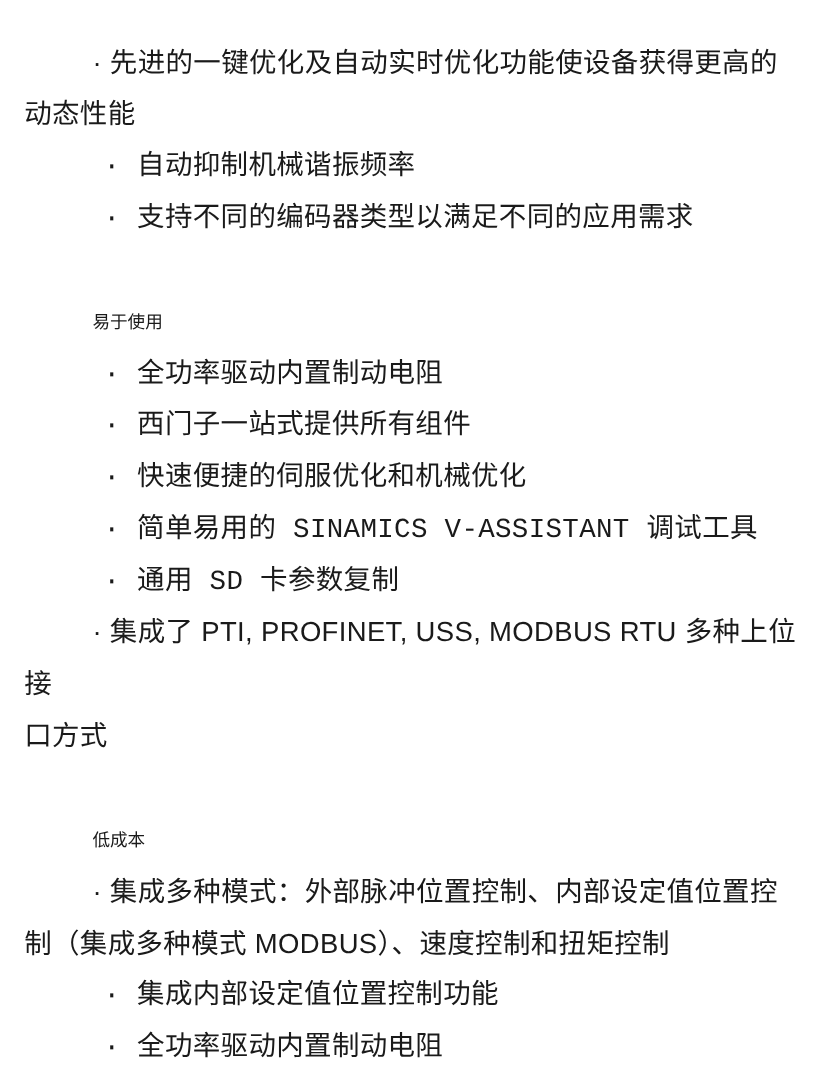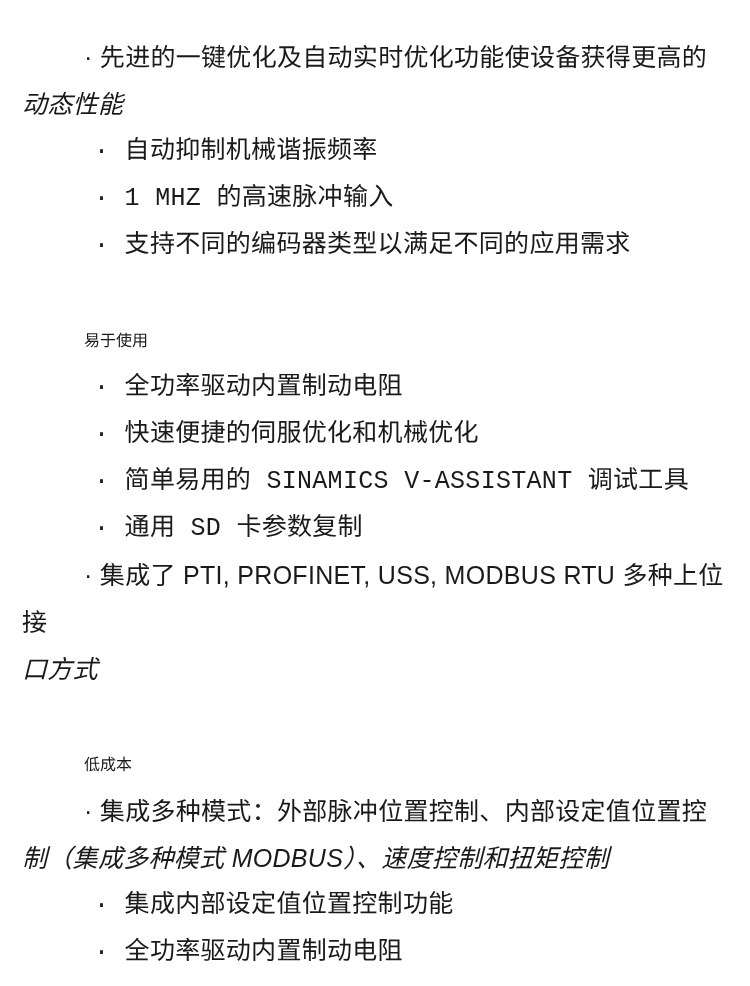--- a/index.html
+++ b/index.html
@@ -32,21 +32,20 @@
     white-space: pre-wrap;
     word-break: break-all;
   }
   
   .bullet {
     text-indent: 62px;
   }
   
   .cont {
     text-indent: 0;
-    font-style: italic;
   }
   
   .heading {
     text-indent: 62px;
     font-size: 16px;
     line-height: 47px;
   }
   
   .bullet-in {
     text-indent: 72px;
@@ -58,29 +57,29 @@
 </style>
 </head>
 <body>
 
 <div class="page">
 
   <div class="block">
     <div class="line bullet">· 先进的一键优化及自动实时优化功能使设备获得更高的</div>
     <div class="line cont">动态性能</div>
     <div class="line bullet-in">· 自动抑制机械谐振频率</div>
-    <div class="line bullet-in">· 1 MHZ 的高速脉冲输入</div>
     <div class="line bullet-in">· 支持不同的编码器类型以满足不同的应用需求</div>
   </div>
 
   <div class="gap-lg"></div>
 
   <div class="block">
     <div class="heading">易于使用</div>
     <div class="line bullet-in">· 全功率驱动内置制动电阻</div>
+    <div class="line bullet-in">· 西门子一站式提供所有组件</div>
     <div class="line bullet-in">· 快速便捷的伺服优化和机械优化</div>
     <div class="line bullet-in">· 简单易用的 SINAMICS V-ASSISTANT 调试工具</div>
     <div class="line bullet-in">· 通用 SD 卡参数复制</div>
     <div class="line bullet">· 集成了 PTI, PROFINET, USS, MODBUS RTU 多种上位接</div>
     <div class="line cont">口方式</div>
   </div>
 
   <div class="gap-lg"></div>
 
   <div class="block">

